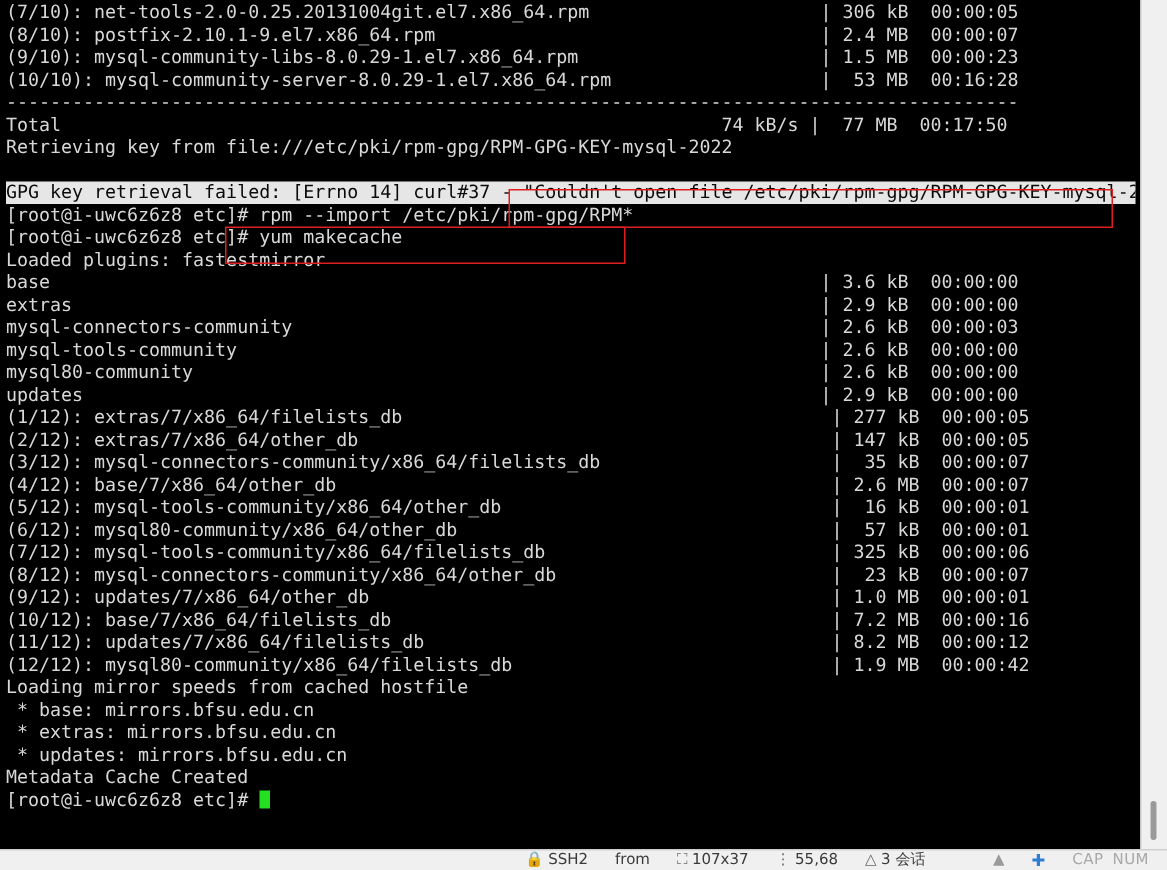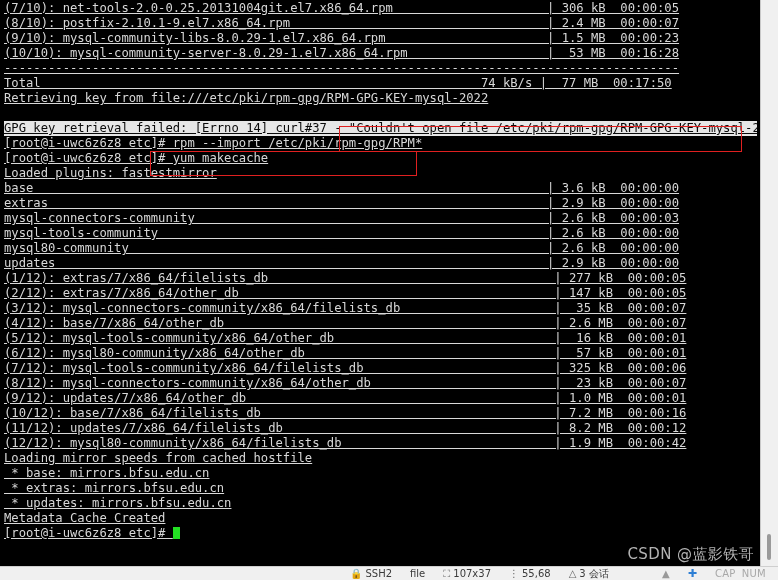--- a/index.html
+++ b/index.html
@@ -38,21 +38,20 @@
     box-sizing: border-box;
     white-space: pre;
     overflow: hidden;
     letter-spacing: 0px;
   }
   .trow {
     height: 15px;
     line-height: 15px;
     white-space: pre;
     font-variant-ligatures: none;
-    text-decoration: underline;
   }
   .trow.sel {
     background: #e6e6e6;
     color: #0a0a0a;
     display: inline-block;
     padding-right: 0px;
   }
   .selwrap { height: 15px; line-height: 15px; }
 
   .cursor {
@@ -160,32 +159,31 @@
 
   <div id="terminal"><div class="trow"><span>(7/10): net-tools-2.0-0.25.20131004git.el7.x86_64.rpm                     | 306 kB  00:00:05</span></div><div class="trow"><span>(8/10): postfix-2.10.1-9.el7.x86_64.rpm                                   | 2.4 MB  00:00:07</span></div><div class="trow"><span>(9/10): mysql-community-libs-8.0.29-1.el7.x86_64.rpm                      | 1.5 MB  00:00:23</span></div><div class="trow"><span>(10/10): mysql-community-server-8.0.29-1.el7.x86_64.rpm                   |  53 MB  00:16:28</span></div><div class="trow"><span>--------------------------------------------------------------------------------------------</span></div><div class="trow"><span>Total                                                            74 kB/s |  77 MB  00:17:50</span></div><div class="trow"><span>Retrieving key from file:///etc/pki/rpm-gpg/RPM-GPG-KEY-mysql-2022</span></div><div class="trow"><span></span></div><div class="trow selwrap"><span class="trow sel">GPG key retrieval failed: [Errno 14] curl#37 - "Couldn't open file /etc/pki/rpm-gpg/RPM-GPG-KEY-mysql-2022"</span></div><div class="trow"><span>[root@i-uwc6z6z8 etc]# rpm --import /etc/pki/rpm-gpg/RPM*</span></div><div class="trow"><span>[root@i-uwc6z6z8 etc]# yum makecache</span></div><div class="trow"><span>Loaded plugins: fastestmirror</span></div><div class="trow"><span>base                                                                      | 3.6 kB  00:00:00</span></div><div class="trow"><span>extras                                                                    | 2.9 kB  00:00:00</span></div><div class="trow"><span>mysql-connectors-community                                                | 2.6 kB  00:00:03</span></div><div class="trow"><span>mysql-tools-community                                                     | 2.6 kB  00:00:00</span></div><div class="trow"><span>mysql80-community                                                         | 2.6 kB  00:00:00</span></div><div class="trow"><span>updates                                                                   | 2.9 kB  00:00:00</span></div><div class="trow"><span>(1/12): extras/7/x86_64/filelists_db                                       | 277 kB  00:00:05</span></div><div class="trow"><span>(2/12): extras/7/x86_64/other_db                                           | 147 kB  00:00:05</span></div><div class="trow"><span>(3/12): mysql-connectors-community/x86_64/filelists_db                     |  35 kB  00:00:07</span></div><div class="trow"><span>(4/12): base/7/x86_64/other_db                                             | 2.6 MB  00:00:07</span></div><div class="trow"><span>(5/12): mysql-tools-community/x86_64/other_db                              |  16 kB  00:00:01</span></div><div class="trow"><span>(6/12): mysql80-community/x86_64/other_db                                  |  57 kB  00:00:01</span></div><div class="trow"><span>(7/12): mysql-tools-community/x86_64/filelists_db                          | 325 kB  00:00:06</span></div><div class="trow"><span>(8/12): mysql-connectors-community/x86_64/other_db                         |  23 kB  00:00:07</span></div><div class="trow"><span>(9/12): updates/7/x86_64/other_db                                          | 1.0 MB  00:00:01</span></div><div class="trow"><span>(10/12): base/7/x86_64/filelists_db                                        | 7.2 MB  00:00:16</span></div><div class="trow"><span>(11/12): updates/7/x86_64/filelists_db                                     | 8.2 MB  00:00:12</span></div><div class="trow"><span>(12/12): mysql80-community/x86_64/filelists_db                             | 1.9 MB  00:00:42</span></div><div class="trow"><span>Loading mirror speeds from cached hostfile</span></div><div class="trow"><span> * base: mirrors.bfsu.edu.cn</span></div><div class="trow"><span> * extras: mirrors.bfsu.edu.cn</span></div><div class="trow"><span> * updates: mirrors.bfsu.edu.cn</span></div><div class="trow"><span>Metadata Cache Created</span></div><div class="trow"><span>[root@i-uwc6z6z8 etc]# </span><span class="cursor"></span></div></div>
 
   <div id="scrollbar">
     <div id="scroll-thumb"></div>
   </div>
 
   <div class="annot" id="annot-error"></div>
   <div class="annot" id="annot-cmds"></div>
 
-  <div id="watermark">CSDN @蓝影铁哥</div>
 
   <div id="statusbar">
     <div class="sb-spacer"></div>
 
     <div class="sb-item">
       <span class="sb-icon lock-icon">🔒</span>
       <span>SSH2</span>
     </div>
 
     <div class="sb-item">
-      <span>file</span>
+      <span>from</span>
     </div>
 
     <div class="sb-item">
       <span class="sb-icon res-icon">⛶</span>
       <span>107x37</span>
     </div>
 
     <div class="sb-item">
       <span class="sb-icon count-icon">⋮</span>
       <span>55,68</span>

